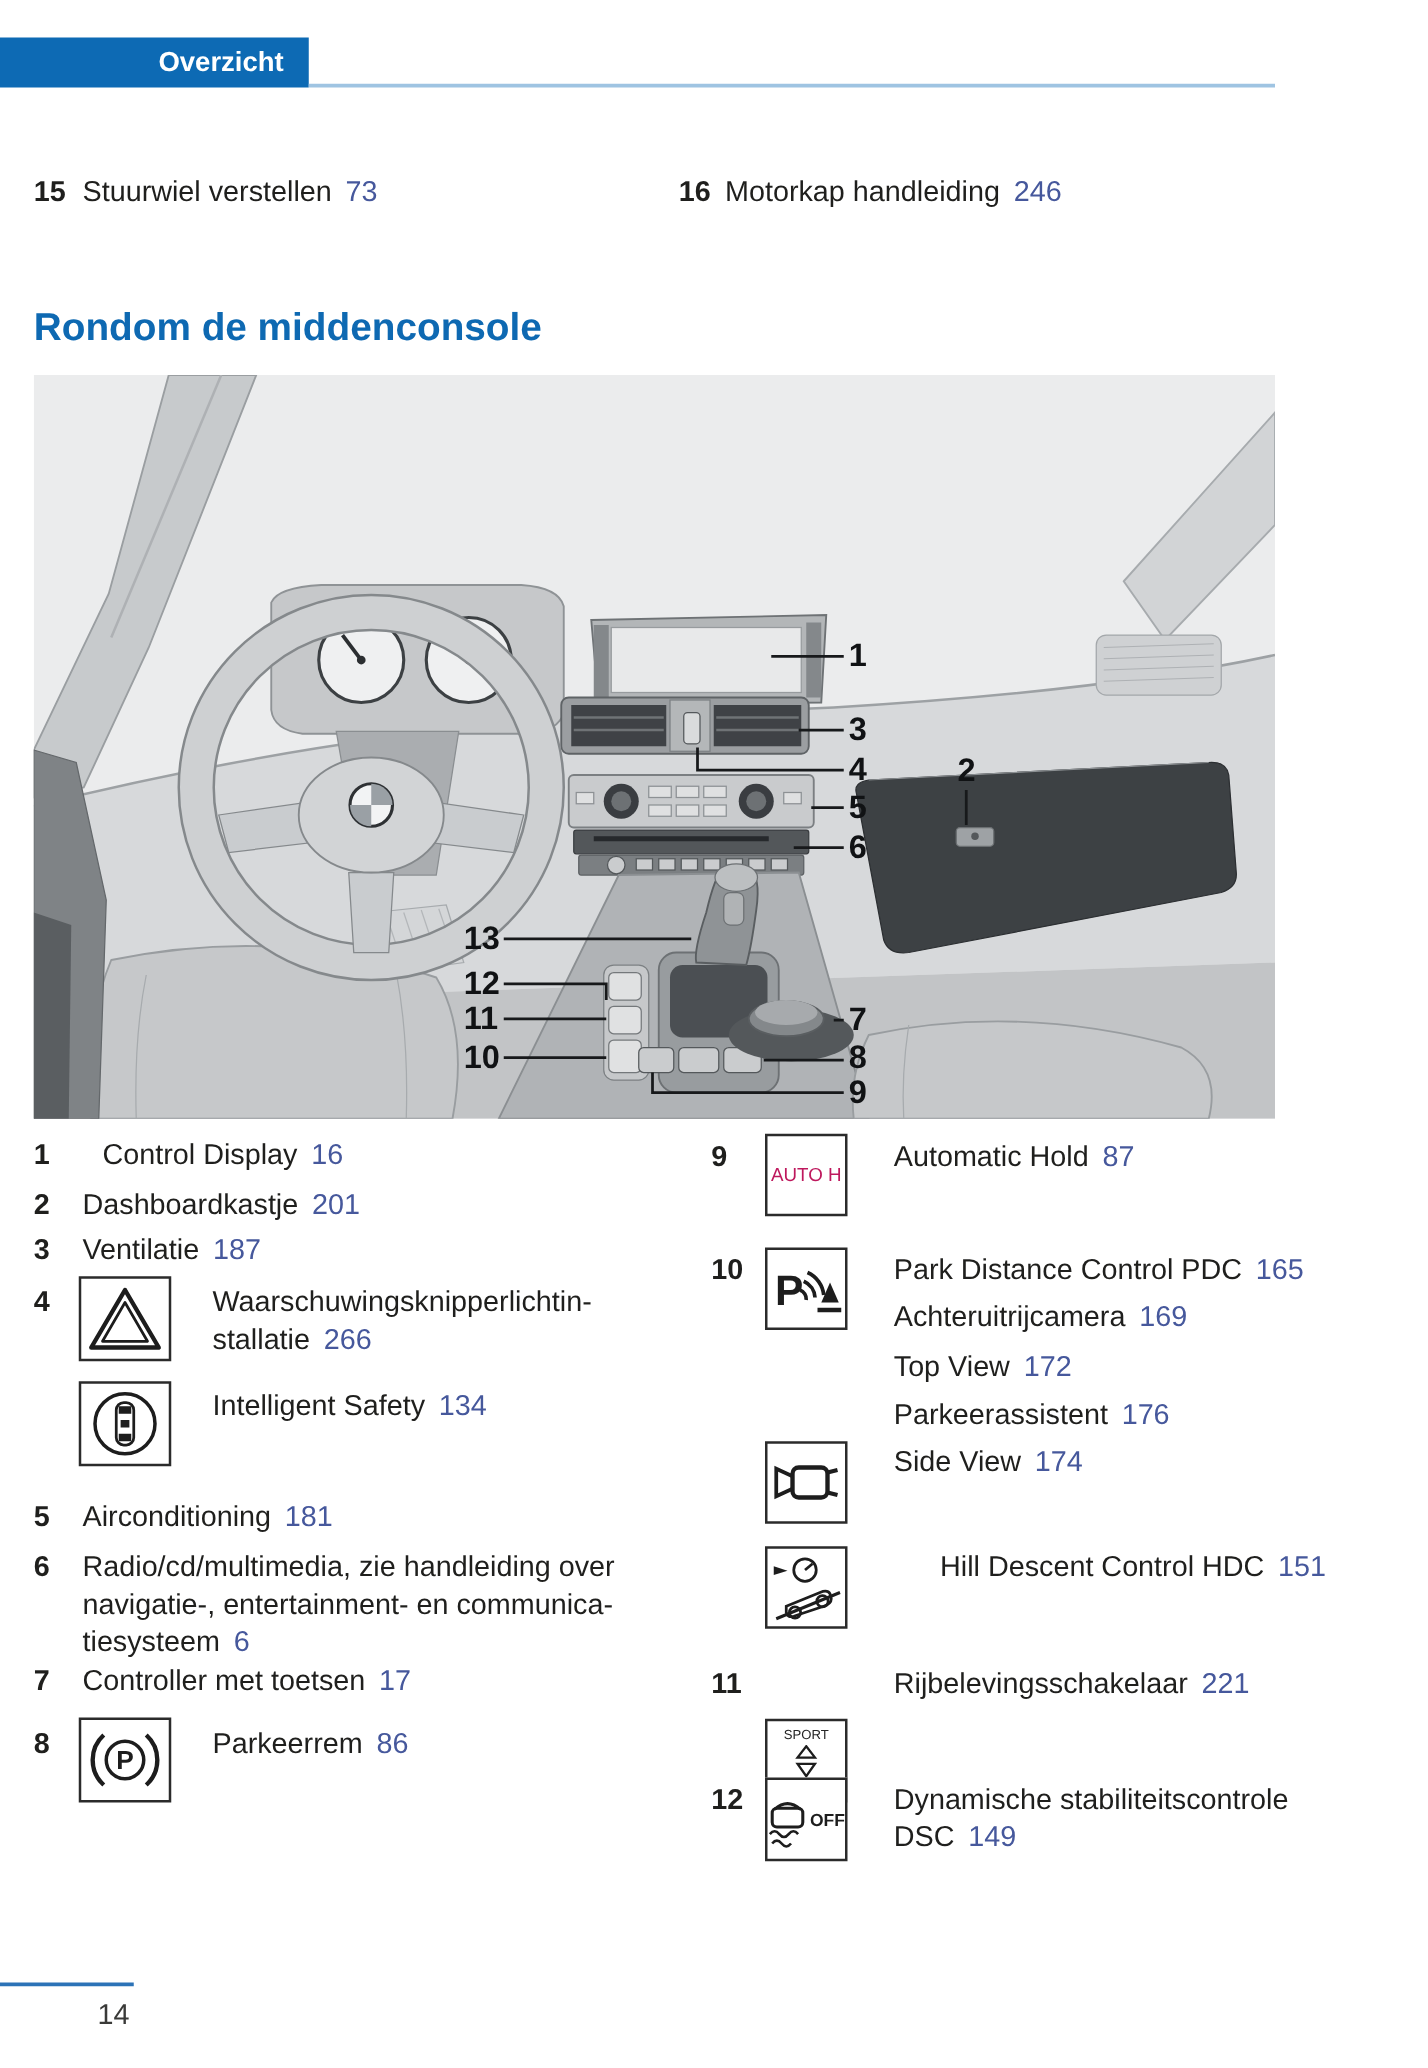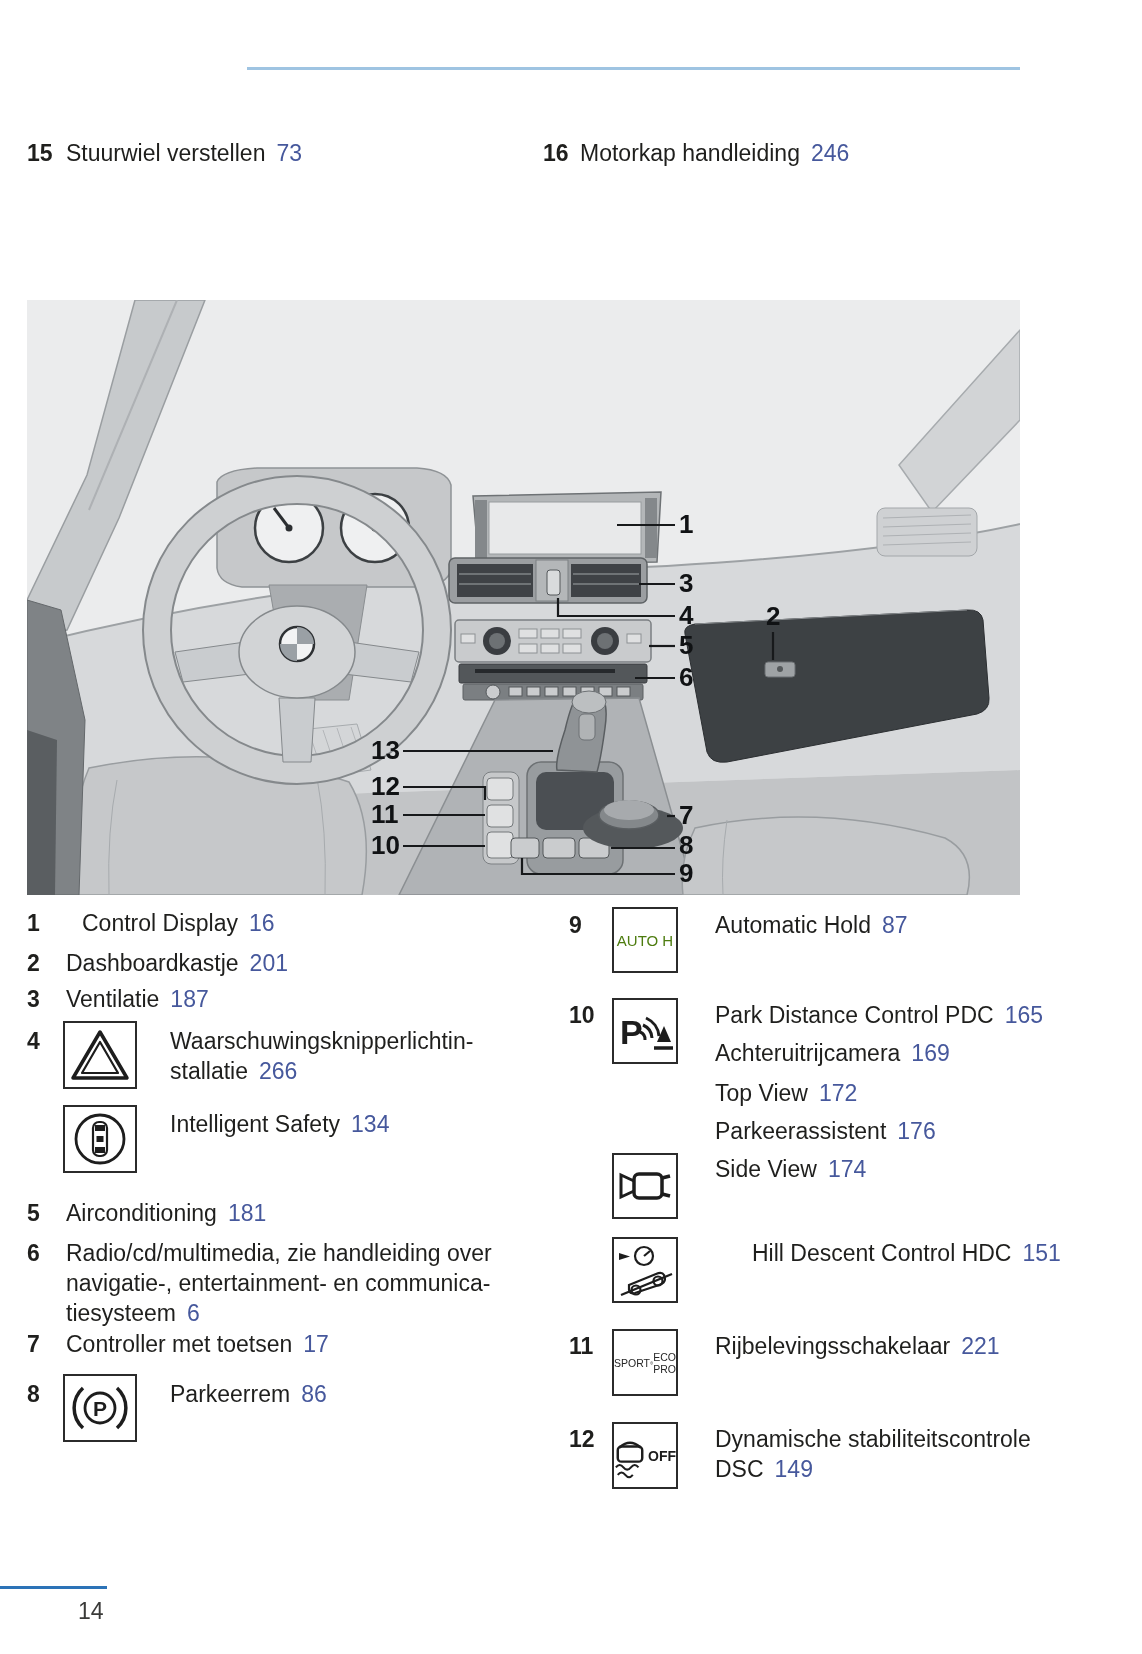--- a/index.html
+++ b/index.html
@@ -23,42 +23,46 @@
   #sec-title{position:absolute;left:27px;top:244px;font-size:31px;font-weight:700;color:#0e69b2;}
   
   #diagram{position:absolute;left:27px;top:300px;width:993px;height:595px;}
   svg .callout{font-family:"Liberation Sans","DejaVu Sans",sans-serif;font-size:26px;font-weight:700;fill:#101214;}
   svg .leader{stroke:#17191b;stroke-width:2.2;fill:none;}
   
   .ibox{position:absolute;box-sizing:border-box;border:2px solid #2b2b2b;background:#fff;
         display:flex;align-items:center;justify-content:center;}
   .ibox-l{left:63px;width:74px;height:68px;}
   .ibox-r{left:612px;width:66px;height:66px;}
-  .icon-text{font-size:15px;color:#4d7c0f;letter-spacing:0px;}
-  .switch-box{display:flex;align-items:center;justify-content:space-between;padding:5px 0;}
+  .icon-text{font-size:15px;color:#be185d;letter-spacing:0px;}
+  .switch-box{display:flex;flex-direction:column;align-items:center;justify-content:space-between;padding:5px 0;margin-top:46px;}
   .switch-txt{font-size:10.5px;color:#262626;font-weight:400;}
   .dsc-off{font-size:14px;font-weight:700;color:#1d1d1d;margin-left:2px;}
   
   #foot-rule{position:absolute;left:0;top:1586px;width:107px;height:3px;background:#2c73b7;}
   #foot-page{position:absolute;left:78px;top:1598px;font-size:23px;color:#3a3a38;}
 </style>
 </head>
 <body>
 
 <div id="page">
 
+  <div id="hdr-block">
+    <span id="hdr-section">Overzicht</span>
+  </div>
   <div id="hdr-rule"></div>
 
   <div class="row t" style="top:138px">
     <span class="abs num" style="left:27px">15</span>
     <span class="abs" style="left:66px"><span class="lbl">Stuurwiel verstellen</span><span class="pg">73</span></span>
     <span class="abs num" style="left:543px">16</span>
     <span class="abs" style="left:580px"><span class="lbl">Motorkap handleiding</span><span class="pg">246</span></span>
   </div>
 
+  <div id="sec-title">Rondom de middenconsole</div>
 
   <div id="diagram">
     <svg viewBox="0 0 993 595" width="993" height="595">
       <rect width="993" height="595" fill="#ebeced"></rect>
 
       <polygon points="872,165 993,30 993,120 905,212" fill="#d2d4d6" stroke="#a7abae" stroke-width="1.5"></polygon>
 
       <polygon points="108,0 178,0 92,218 40,330 0,338 0,300 60,175" fill="#c7cacc" stroke="#9a9ea1" stroke-width="1.5"></polygon>
       <line x1="150" y1="0" x2="62" y2="210" stroke="#aeb1b4" stroke-width="2"></line>
 

